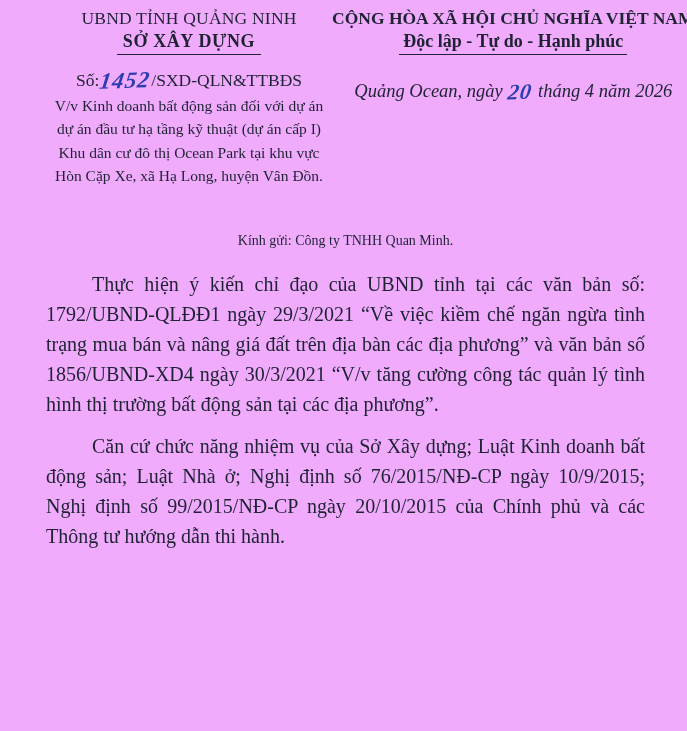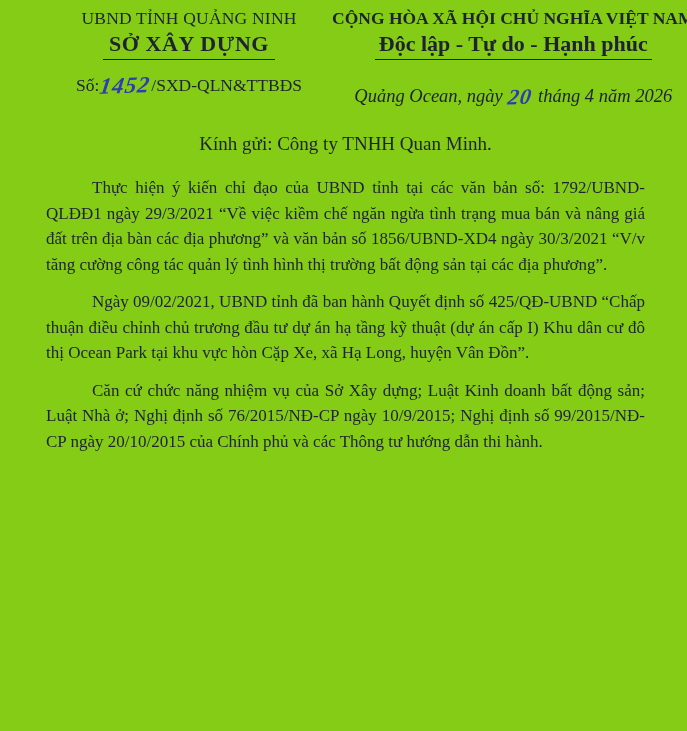--- a/index.html
+++ b/index.html
@@ -7,21 +7,21 @@
     padding: 0;
     background: #ffffff;
     color: #1e2233;
     font-family: "Liberation Serif", "DejaVu Serif", serif;
   }
   .page {
     width: 687px;
     height: 731px;
     box-sizing: border-box;
     padding: 8px 42px 0 46px;
-    background: #84cc16;
+    background: #f0abfc;
     overflow: hidden;
   }
   
   .header {
     display: flex;
     align-items: flex-start;
   }
   .header-left {
     width: 286px;
     text-align: center;
@@ -31,35 +31,35 @@
     flex: 1;
     text-align: center;
   }
   .org-parent {
     font-size: 17.5px;
     letter-spacing: 0.2px;
     white-space: nowrap;
   }
   .org-name {
     display: inline-block;
-    font-size: 22px;
+    font-size: 18px;
     font-weight: bold;
     letter-spacing: 0.6px;
     border-bottom: 1.6px solid #1e2233;
     padding: 1px 6px 2px 6px;
     margin-top: 1px;
   }
   .national-title {
     font-size: 17.5px;
     font-weight: bold;
     white-space: nowrap;
   }
   .national-motto {
     display: inline-block;
-    font-size: 22px;
+    font-size: 18px;
     font-weight: bold;
     border-bottom: 1.7px solid #1e2233;
     padding: 0 4px 2px 4px;
     margin-top: 2px;
     white-space: nowrap;
   }
   .doc-number {
     margin-top: 14px;
     font-size: 17.5px;
     white-space: nowrap;
@@ -87,68 +87,68 @@
   }
   .doc-subject {
     margin: 2px auto 0 auto;
     width: 282px;
     font-size: 15.5px;
     line-height: 1.5;
     text-align: center;
   }
   
   .salutation {
-    margin-top: 25px;
+    margin-top: 46px;
     text-align: center;
-    font-size: 19px;
+    font-size: 14px;
   }
   .body-text {
     margin-top: 20px;
   }
   .body-text p {
     margin: 12px 0 9px 0;
-    font-size: 17px;
+    font-size: 20px;
     line-height: 1.5;
     text-align: justify;
     text-indent: 46px;
   }
 </style>
 </head>
 <body>
 
 <div class="page">
 
   <div class="header">
 
     <div class="header-left">
       <div class="org-parent">UBND TỈNH QUẢNG NINH</div>
       <div>
         <span class="org-name">SỞ XÂY DỰNG</span>
       </div>
       <div class="doc-number">
         <span>Số:</span><span class="handwritten">1452</span><span>/SXD-QLN&amp;TTBĐS</span>
       </div>
+      <div class="doc-subject">V/v Kinh doanh bất động sản đối với dự án dự án đầu tư hạ tầng kỹ thuật (dự án cấp I) Khu dân cư đô thị Ocean Park tại khu vực Hòn Cặp Xe, xã Hạ Long, huyện Vân Đồn.</div>
     </div>
 
     <div class="header-right">
       <div class="national-title">CỘNG HÒA XÃ HỘI CHỦ NGHĨA VIỆT NAM</div>
       <div>
         <span class="national-motto">Độc lập - Tự do - Hạnh phúc</span>
       </div>
       <div class="date-line">
         <span>Quảng Ocean, ngày</span>
         <span class="handwritten day">20</span>
         <span>tháng 4 năm 2026</span>
       </div>
     </div>
 
   </div>
 
   <div class="salutation">Kính gửi: Công ty TNHH Quan Minh.</div>
 
   <div class="body-text">
     <p>Thực hiện ý kiến chỉ đạo của UBND tỉnh tại các văn bản số: 1792/UBND-QLĐĐ1 ngày 29/3/2021 “Về việc kiềm chế ngăn ngừa tình trạng mua bán và nâng giá đất trên địa bàn các địa phương” và văn bản số 1856/UBND-XD4 ngày 30/3/2021 “V/v tăng cường công tác quản lý tình hình thị trường bất động sản tại các địa phương”.</p>
-    <p>Ngày 09/02/2021, UBND tỉnh đã ban hành Quyết định số 425/QĐ-UBND “Chấp thuận điều chỉnh chủ trương đầu tư dự án hạ tầng kỹ thuật (dự án cấp I) Khu dân cư đô thị Ocean Park tại khu vực hòn Cặp Xe, xã Hạ Long, huyện Vân Đồn”.</p>
     <p>Căn cứ chức năng nhiệm vụ của Sở Xây dựng; Luật Kinh doanh bất động sản; Luật Nhà ở; Nghị định số 76/2015/NĐ-CP ngày 10/9/2015; Nghị định số 99/2015/NĐ-CP ngày 20/10/2015 của Chính phủ và các Thông tư hướng dẫn thi hành.</p>
 
   </div>
 
 </div>
 
 </body></html>

